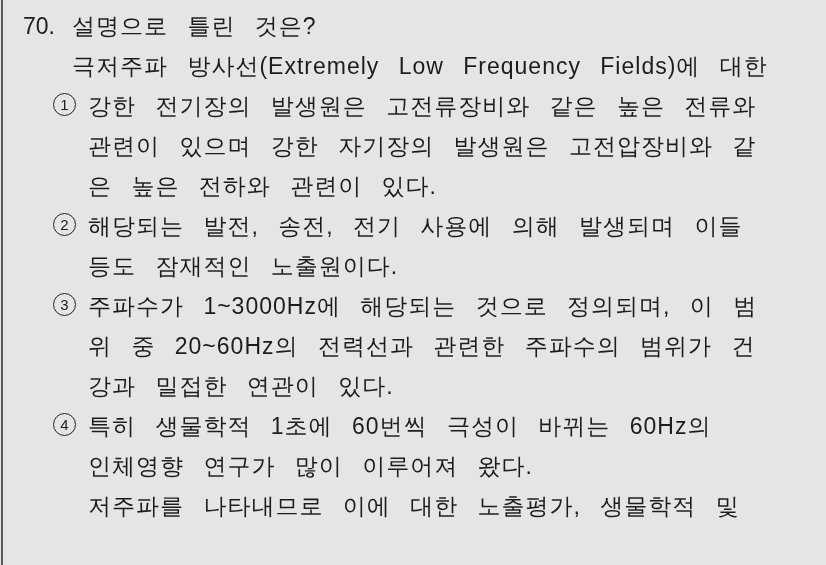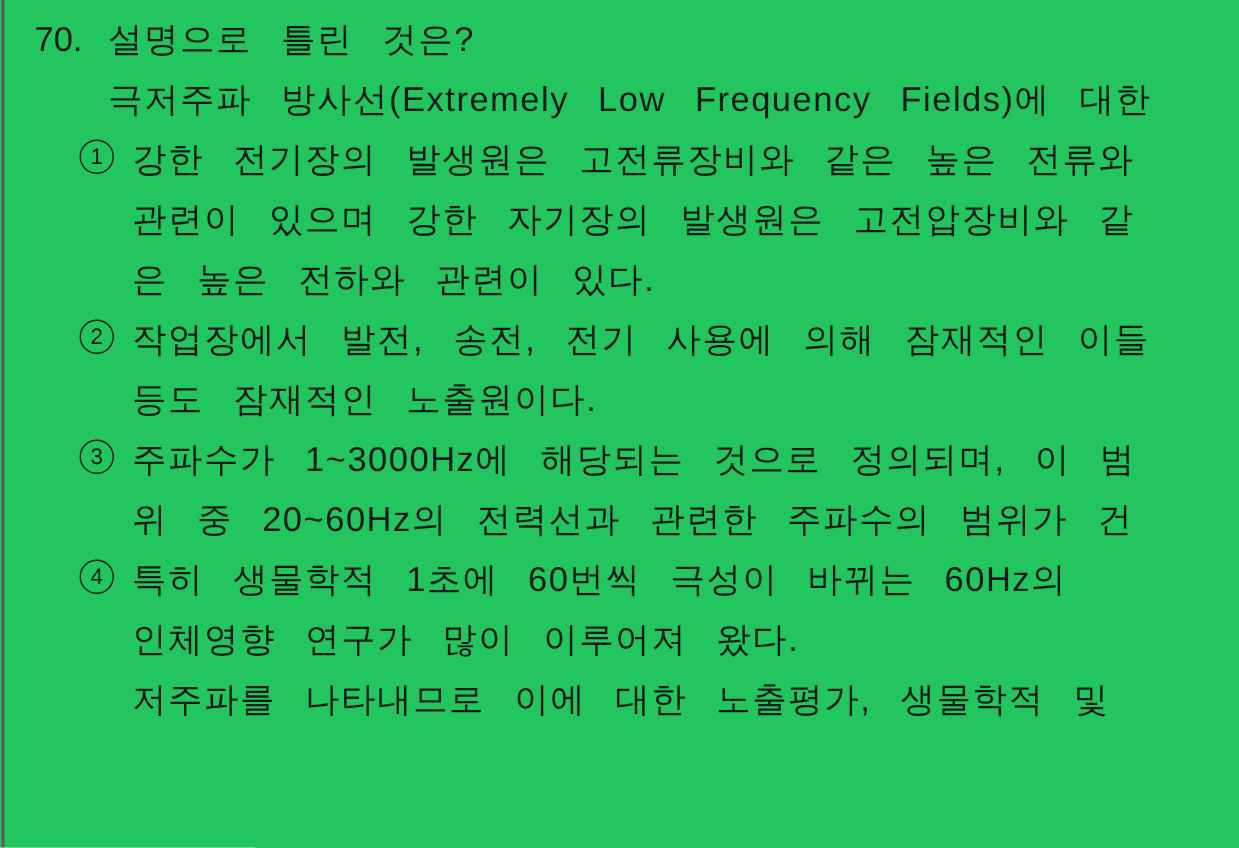--- a/index.html
+++ b/index.html
@@ -3,21 +3,21 @@
 <meta charset="utf-8">
 <style>
   * { margin: 0; padding: 0; box-sizing: border-box; }
   html, body { background: #ffffff; }
   body {
     width: 826px; height: 565px; overflow: hidden;
     font-family: "Liberation Sans", "DejaVu Sans", sans-serif;
   }
   .page {
     position: relative; width: 826px; height: 565px;
-    background: #22c55e; color: #1c1c1c;
+    background: #e5e5e5; color: #1c1c1c;
     font-size: 23px; line-height: 40px;
     letter-spacing: 1px; word-spacing: 12px;
     overflow: hidden;
   }
   .left-rule {
     position: absolute; left: 1px; top: 0;
     width: 2px; height: 565px; background: #5a5a5a;
   }
   .content { position: absolute; top: 6px; left: 0; width: 826px; }
   .q-row { display: flex; align-items: flex-start; }
@@ -63,32 +63,33 @@
         <div class="line">관련이 있으며 강한 자기장의 발생원은 고전압장비와 같</div>
         <div class="line">은 높은 전하와 관련이 있다.</div>
       </div>
     </div>
 
     <div class="opt-row">
       <div class="marker-col">
         <span class="circle-num">2</span>
       </div>
       <div class="opt-lines">
-        <div class="line">작업장에서 발전, 송전, 전기 사용에 의해 잠재적인 이들</div>
+        <div class="line">해당되는 발전, 송전, 전기 사용에 의해 발생되며 이들</div>
         <div class="line">등도 잠재적인 노출원이다.</div>
       </div>
     </div>
 
     <div class="opt-row">
       <div class="marker-col">
         <span class="circle-num">3</span>
       </div>
       <div class="opt-lines">
         <div class="line">주파수가 1~3000Hz에 해당되는 것으로 정의되며, 이 범</div>
         <div class="line">위 중 20~60Hz의 전력선과 관련한 주파수의 범위가 건</div>
+        <div class="line">강과 밀접한 연관이 있다.</div>
       </div>
     </div>
 
     <div class="opt-row">
       <div class="marker-col">
         <span class="circle-num">4</span>
       </div>
       <div class="opt-lines">
         <div class="line">특히 생물학적 1초에 60번씩 극성이 바뀌는 60Hz의</div>
         <div class="line">인체영향 연구가 많이 이루어져 왔다.</div>

